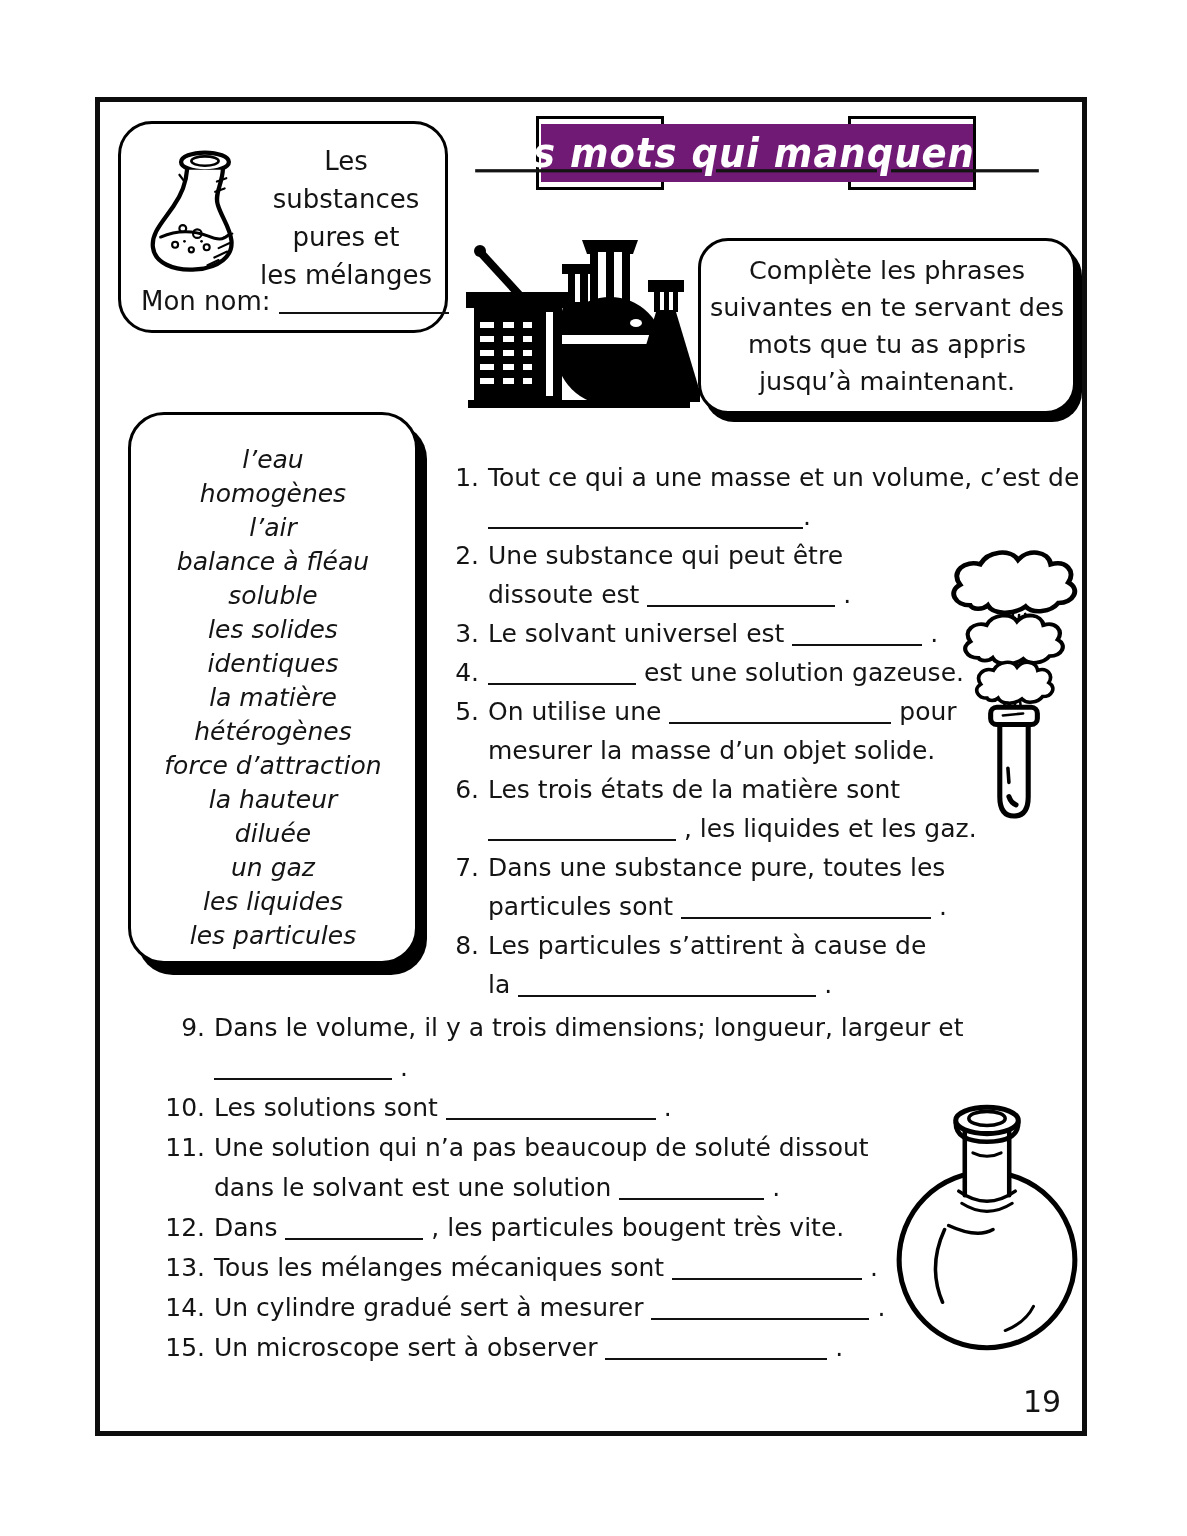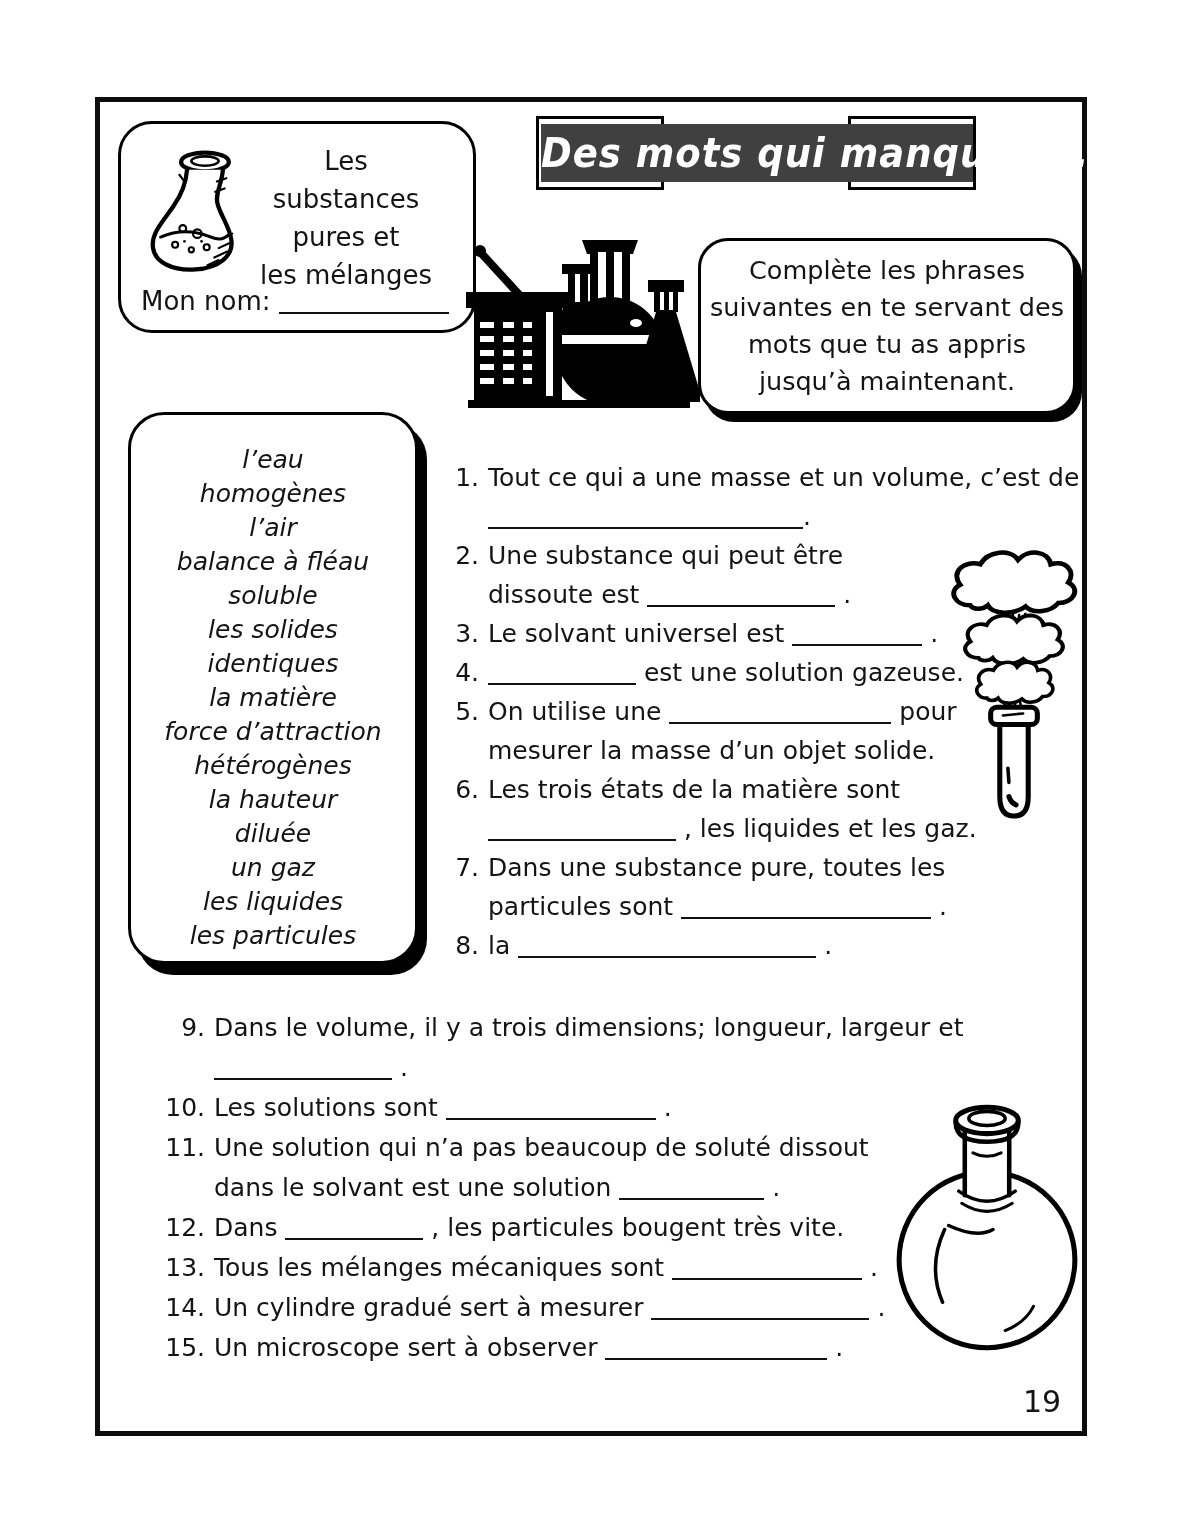--- a/index.html
+++ b/index.html
@@ -7,40 +7,40 @@
   .sheet {
     position:relative; width:1187px; height:1536px; background:#ffffff;
     font-family:"DejaVu Sans","Liberation Sans",sans-serif; color:#141414; overflow:hidden;
   }
   .page-border {
     position:absolute; left:95px; top:97px; width:992px; height:1339px;
     border:5px solid #0d0d0d; background:#fff;
   }
   
   .title-box {
-    position:absolute; left:118px; top:121px; width:358px; height:212px;
+    position:absolute; left:118px; top:121px; width:330px; height:212px;
     border:3.5px solid #000; border-radius:34px; background:#fff;
   }
   .title-flask { position:absolute; left:14px; top:16px; width:128px; height:148px; }
   .title-text {
     position:absolute; left:130px; top:18px; width:190px;
     font-size:26px; line-height:38px; text-align:center;
   }
   .monnom {
     position:absolute; left:20px; bottom:14px; font-size:26px; white-space:nowrap;
   }
   
   .banner { position:absolute; left:536px; top:116px; width:440px; height:74px; }
   .banner .tab {
     position:absolute; top:0; bottom:0; width:128px; background:#fff; border:3px solid #000;
   }
   .tab-left { left:0; } .tab-right { right:0; }
   .banner .band {
-    position:absolute; left:5px; right:3px; top:8px; bottom:8px; background:#404040;
-    display:flex; align-items:center; 
+    position:absolute; left:5px; right:3px; top:8px; bottom:8px; background:#701a75;
+    display:flex; align-items:center; justify-content:center;text-decoration:underline;
   }
   .banner .band span {
     color:#fff; font-size:37px; font-weight:bold; font-style:italic; letter-spacing:1px;
     white-space:nowrap; transform:scaleY(1.08);
   }
   
   .glassware { position:absolute; left:452px; top:234px; width:250px; height:180px; }
   
   .instruction-box {
     position:absolute; left:698px; top:238px; width:378px; height:176px;
@@ -172,22 +172,22 @@
 
   <div class="word-bank" id="word-bank-list">
       <div class="wb-item">l’eau</div>
       <div class="wb-item">homogènes</div>
       <div class="wb-item">l’air</div>
       <div class="wb-item">balance à fléau</div>
       <div class="wb-item">soluble</div>
       <div class="wb-item">les solides</div>
       <div class="wb-item">identiques</div>
       <div class="wb-item">la matière</div>
+      <div class="wb-item">hétérogènes</div>
       <div class="wb-item">force d’attraction</div>
-      <div class="wb-item">hétérogènes</div>
       <div class="wb-item">la hauteur</div>
       <div class="wb-item">diluée</div>
       <div class="wb-item">un gaz</div>
       <div class="wb-item">les liquides</div>
       <div class="wb-item">les particules</div>
     </div>
 
   <div class="q-col q-right" id="q-right">
       <div class="question">
         <span class="qnum">1.</span>
@@ -232,20 +232,21 @@
       <div class="question">
         <span class="qnum">7.</span>
         <div class="qbody">
           <div class="qline"><span>Dans une substance pure, toutes les</span></div>
           <div class="qline"><span>particules sont </span><span class="blank" style="width: 250px;"></span><span> .</span></div>
         </div>
       </div>
       <div class="question">
         <span class="qnum">8.</span>
         <div class="qbody">
+          <div class="qline"><span>Les particules s’attirent à cause de</span></div>
           <div class="qline"><span>la </span><span class="blank" style="width: 298px;"></span><span> .</span></div>
         </div>
       </div>
     </div>
   <div class="q-col q-full" id="q-full">
       <div class="question">
         <span class="qnum">9.</span>
         <div class="qbody">
           <div class="qline"><span>Dans le volume, il y a trois dimensions; longueur, largeur et</span></div>
           <div class="qline"><span class="blank" style="width: 178px;"></span><span> .</span></div>

